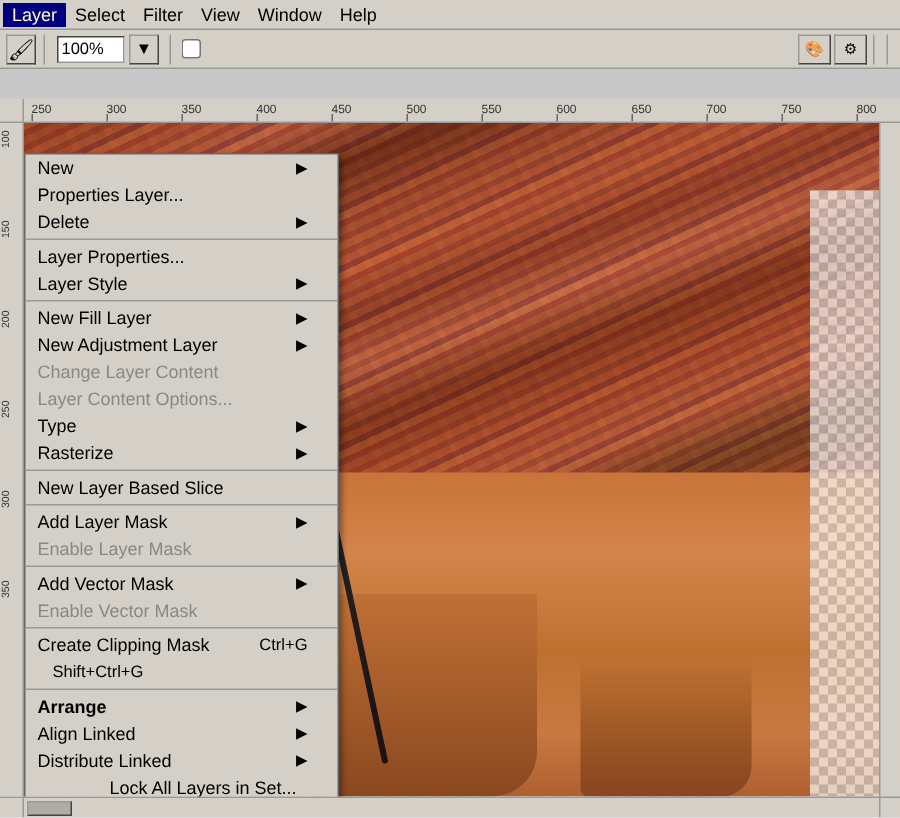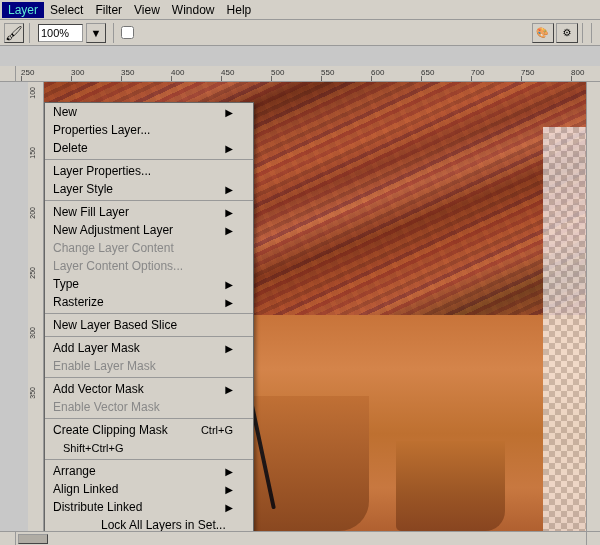--- a/index.html
+++ b/index.html
@@ -29,21 +29,21 @@
     .menu-item {
       padding: 1px 6px;
       cursor: pointer;
       font-size: 12px;
       color: #000;
       white-space: nowrap;
     }
 
     .menu-item.active {
       background: #000080;
-      color: #5eead4;
+      color: #fef9c3;
     }
 
     
     .secondary-toolbar {
       width: 100%;
       height: 26px;
       background: #d4d0c8;
       border-bottom: 1px solid #999;
       display: flex;
       align-items: center;
@@ -110,21 +110,20 @@
     }
 
     .ruler-row {
       display: flex;
       height: 16px;
     }
 
     .canvas-row {
       display: flex;
       flex: 1;
-      padding-left: 28px;
     }
 
     .canvas-area {
       flex: 1;
       background: #888;
       position: relative;
       overflow: hidden;
     }
 
     
@@ -462,21 +461,21 @@
           <div class="menu-separator"></div>
           <div class="menu-section-item">
             <span style="flex: 1 1 0%;">Create Clipping Mask</span>
             <span class="menu-shortcut">Ctrl+G</span>
           </div>
           <div class="menu-section-item">
             <span class="menu-shortcut">Shift+Ctrl+G</span>
           </div>
           <div class="menu-separator"></div>
           <div class="menu-section-item">
-            <span style="flex: 1 1 0%;">Arrange</span>
+            <span style="flex: 1 1 0%; font-weight: bold;">Arrange</span>
             <span class="menu-arrow">▶</span>
           </div>
           <div class="menu-section-item">
             <span style="flex: 1 1 0%;">Align Linked</span>
             <span class="menu-arrow">▶</span>
           </div>
           <div class="menu-section-item">
             <span style="flex: 1 1 0%;">Distribute Linked</span>
             <span class="menu-arrow">▶</span>
           </div>

